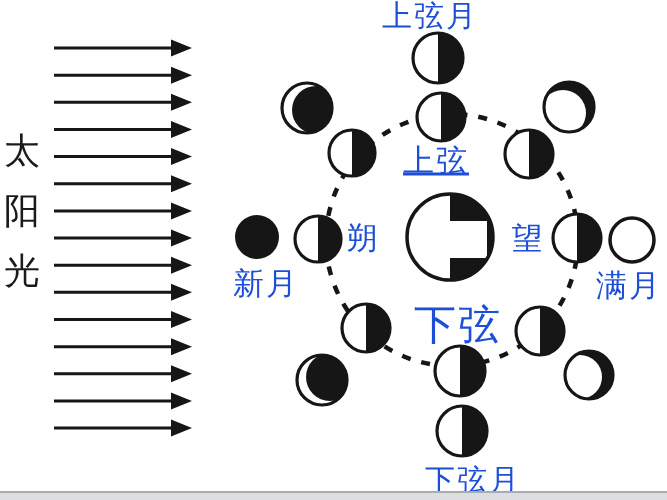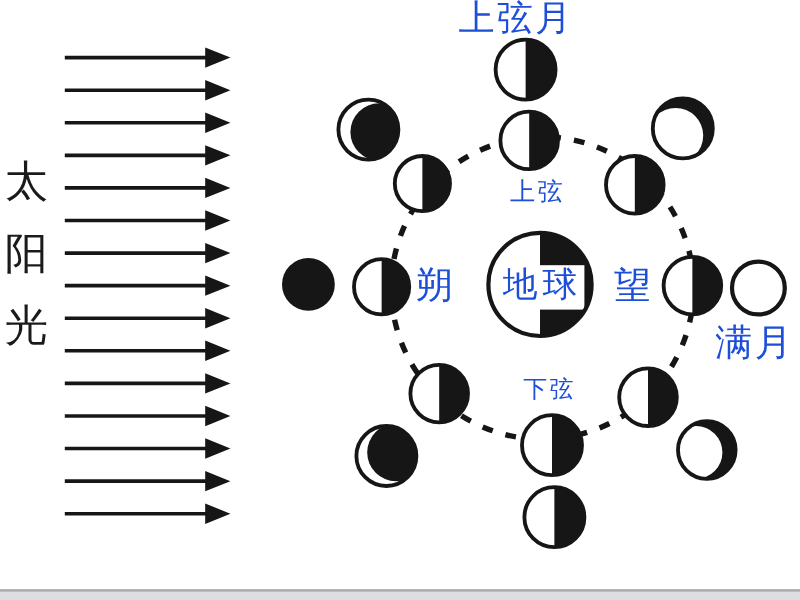--- a/index.html
+++ b/index.html
@@ -190,21 +190,22 @@
       </g>
     </svg>
 
   <div class="sun-label">
     <span>太</span>
     <span>阳</span>
     <span>光</span>
   </div>
 
   <div class="label" style="left:430px;top:16px;font-size:30px;">上弦月</div>
-  <div class="label" style="left:448px;top:160px;font-size:21px;">上弦</div>
+  <div class="label" style="left:436px;top:160px;font-size:31px;text-decoration:underline;">上弦</div>
   <div class="label" style="left:363px;top:237px;font-size:31px;">朔</div>
-  <div class="label" style="left:452px;top:238px;font-size:29px;letter-spacing:4px;">地球</div>
   <div class="label" style="left:528px;top:238px;font-size:31px;">望</div>
+  <div class="label" style="left:266px;top:283px;font-size:31px;">新月</div>
   <div class="label" style="left:629px;top:285px;font-size:31px;text-align:right;">满月</div>
-  <div class="label" style="left:458px;top:325px;font-size:20px;">下弦</div>
+  <div class="label" style="left:458px;top:325px;font-size:42px;">下弦</div>
+  <div class="label" style="left:473px;top:480px;font-size:30px;">下弦月</div>
 
   <div class="bottom-edge"></div>
 </div>
 
 </body></html>

